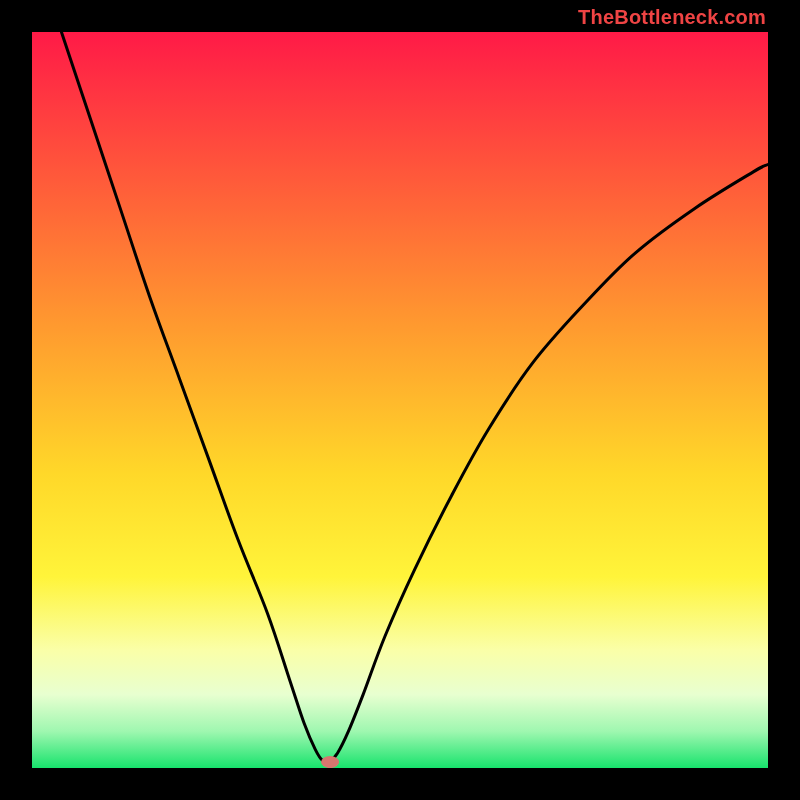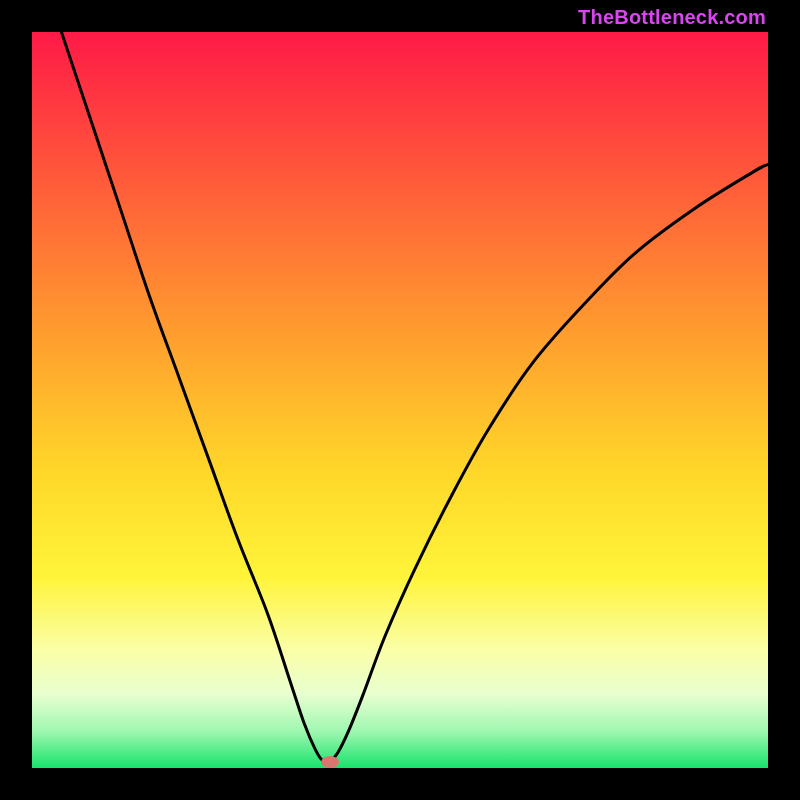--- a/index.html
+++ b/index.html
@@ -16,21 +16,21 @@
     left: 32px;
     top: 32px;
     width: 736px;
     height: 736px;
     background: #000;
   }
   .attribution {
     position: absolute;
     top: 6px;
     right: 34px;
-    color: #d946ef;
+    color: #ef4444;
     font-size: 20px;
     font-weight: 600;
     letter-spacing: 0.2px;
   }
   svg {
     display: block;
   }
 </style>
 </head>
 <body>

